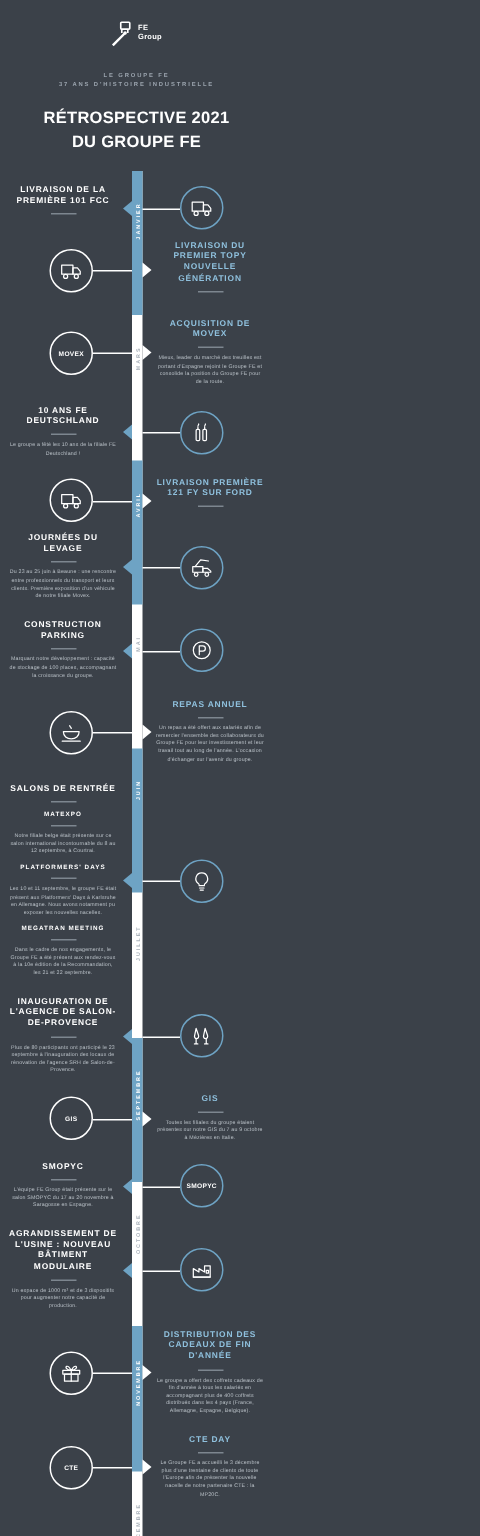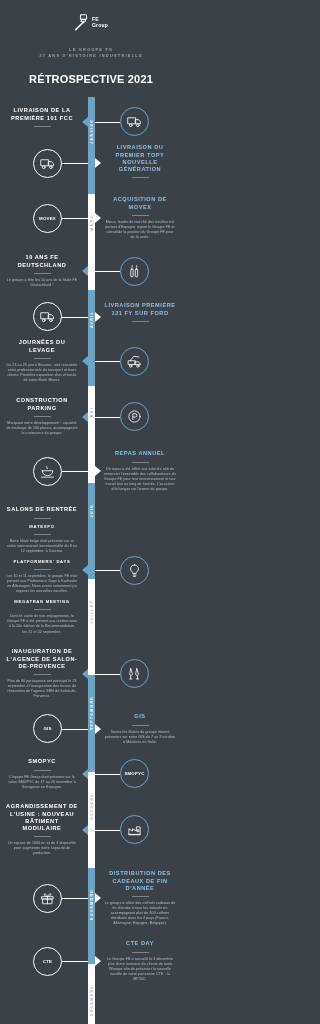--- a/index.html
+++ b/index.html
@@ -196,20 +196,21 @@
       </span>
     </div>
 
     <div class="eyebrow">
       <div>LE GROUPE FE</div>
       <div>37 ANS D'HISTOIRE INDUSTRIELLE</div>
     </div>
 
     <h1 class="maintitle">
       <div>RÉTROSPECTIVE 2021</div>
+      <div>DU GROUPE FE</div>
     </h1>
   </div>
 
   <div class="timeline" id="timeline" style="height: 997px;">
     <div class="spine" id="spine" style="height: 963px;">
         <div class="spine-seg" style="top: 0px; height: 96.3px;"></div>
         <div class="month on-blue" style="top: 21.186px;">JANVIER</div>
         <div class="month on-dark" style="top: 117.486px;">MARS</div>
         <div class="spine-seg" style="top: 192.6px; height: 96.3px;"></div>
         <div class="month on-blue" style="top: 213.786px;">AVRIL</div>

